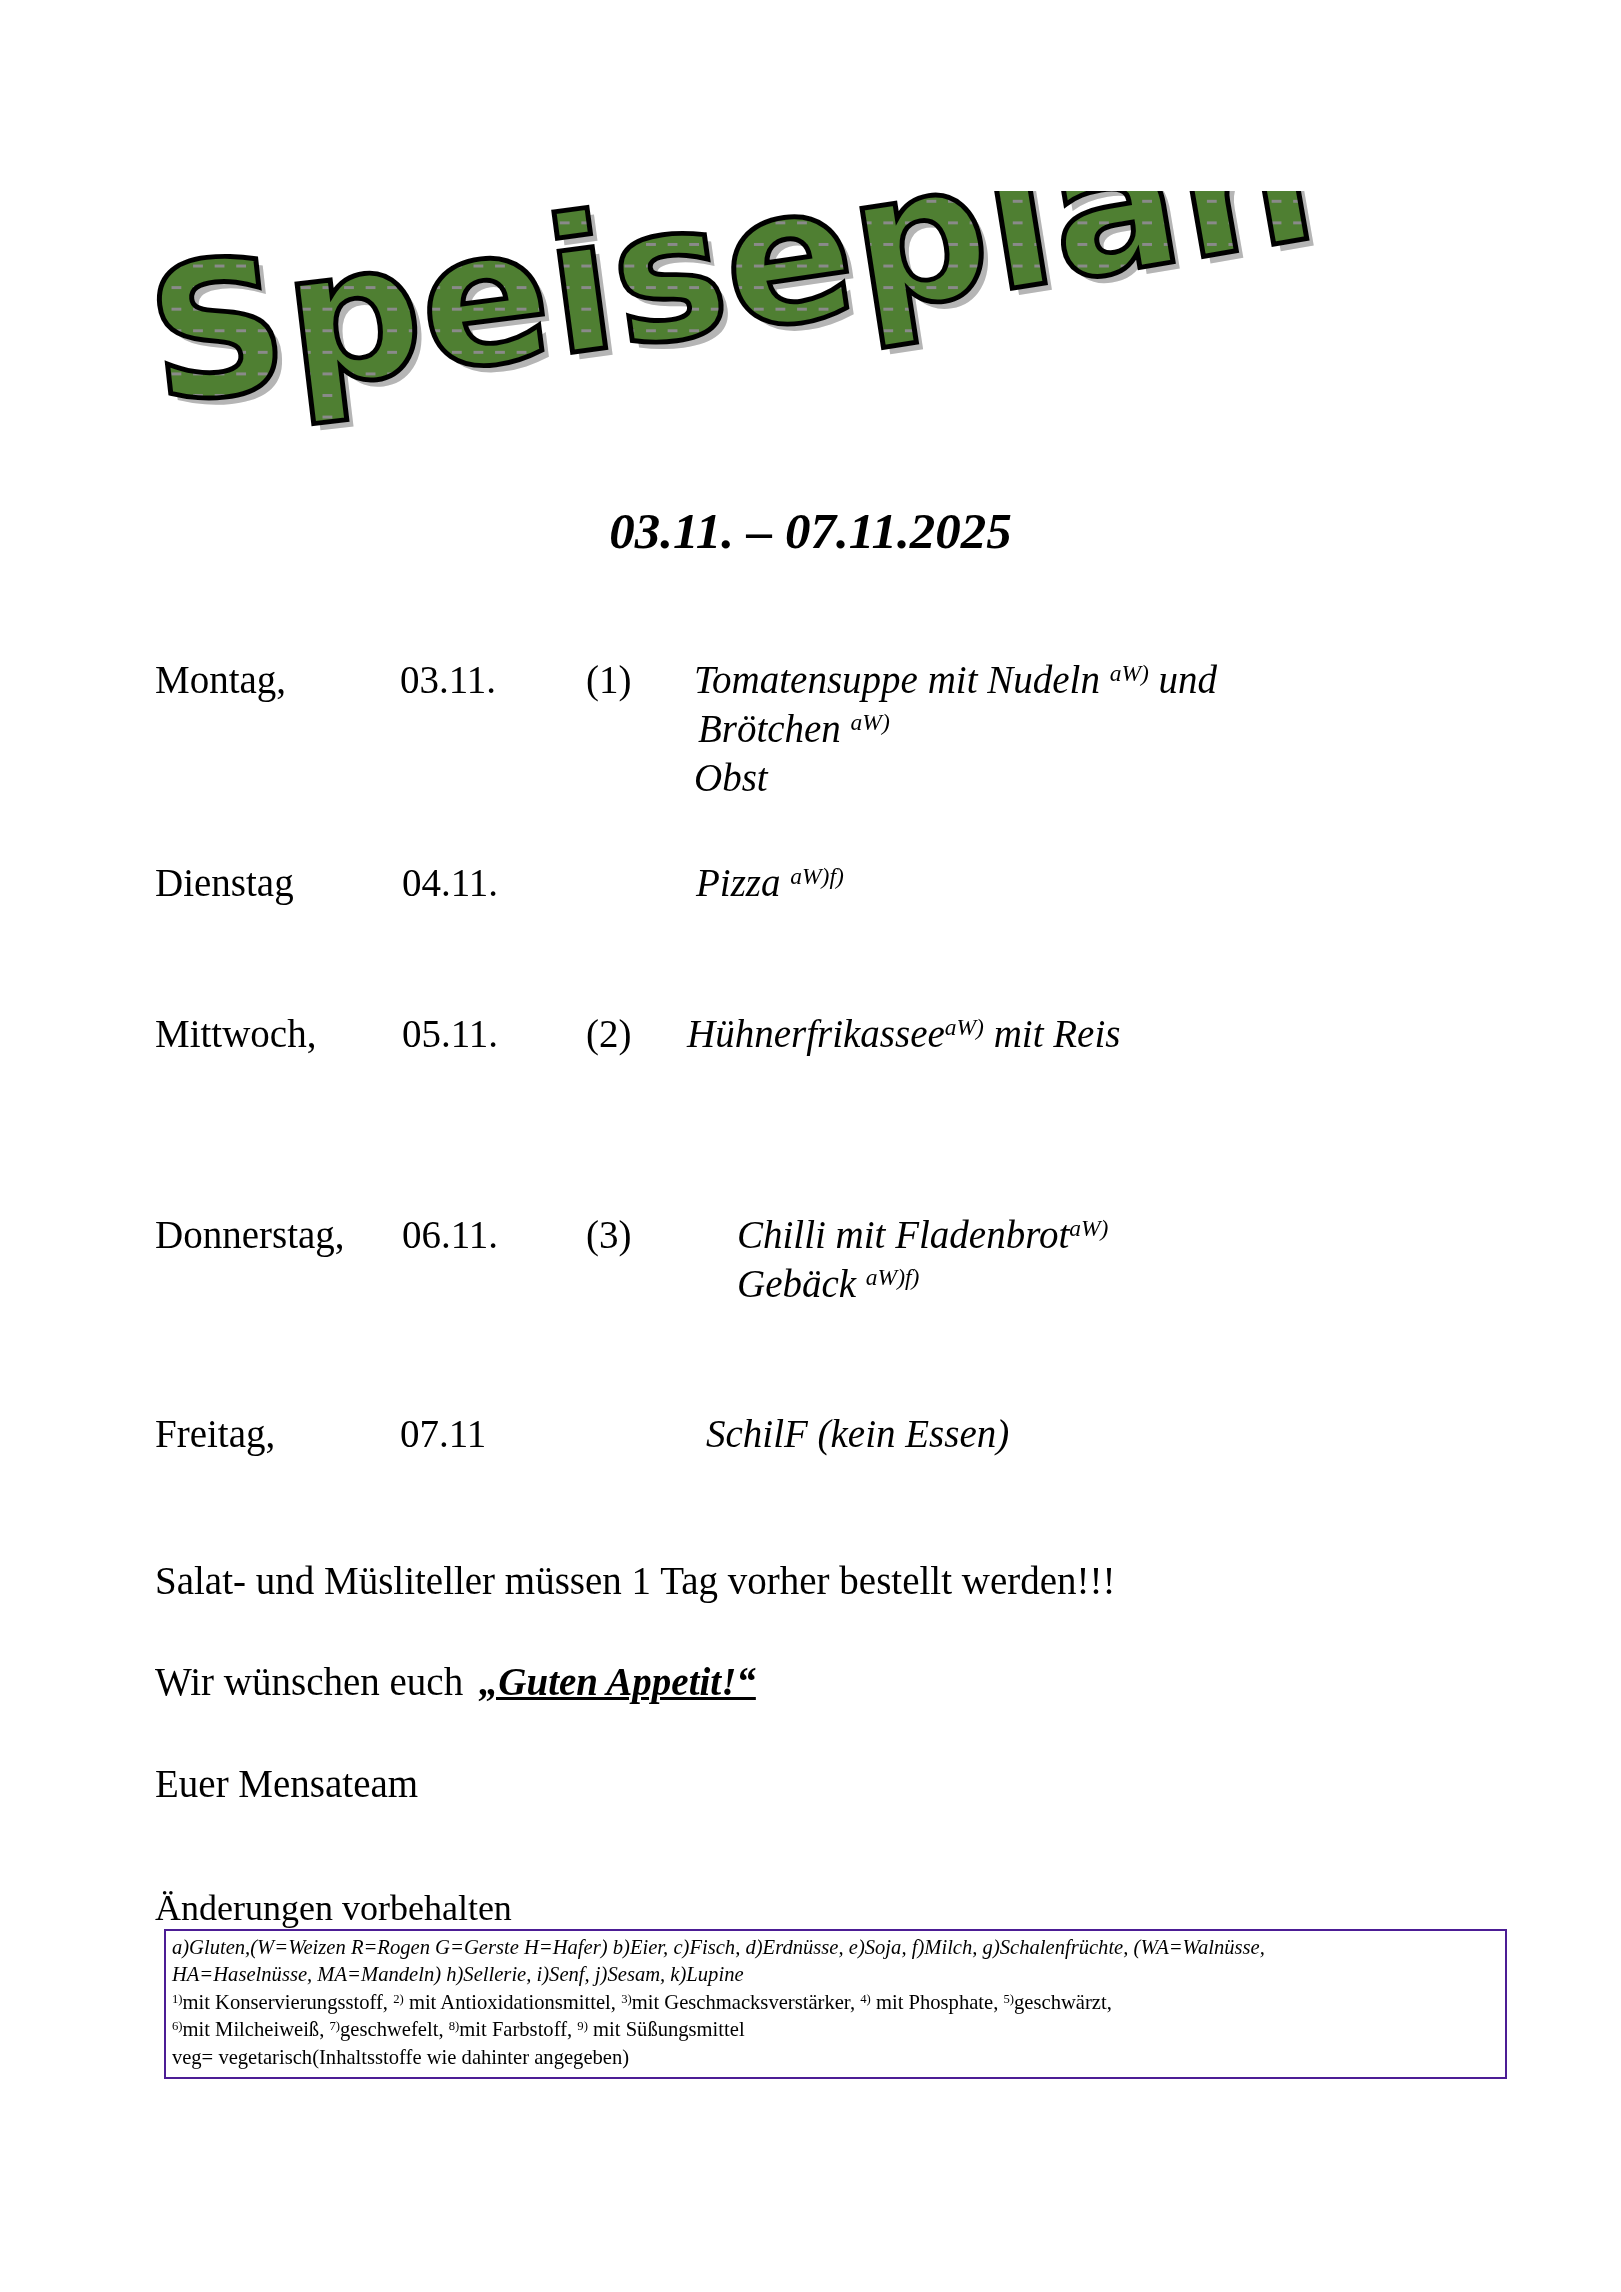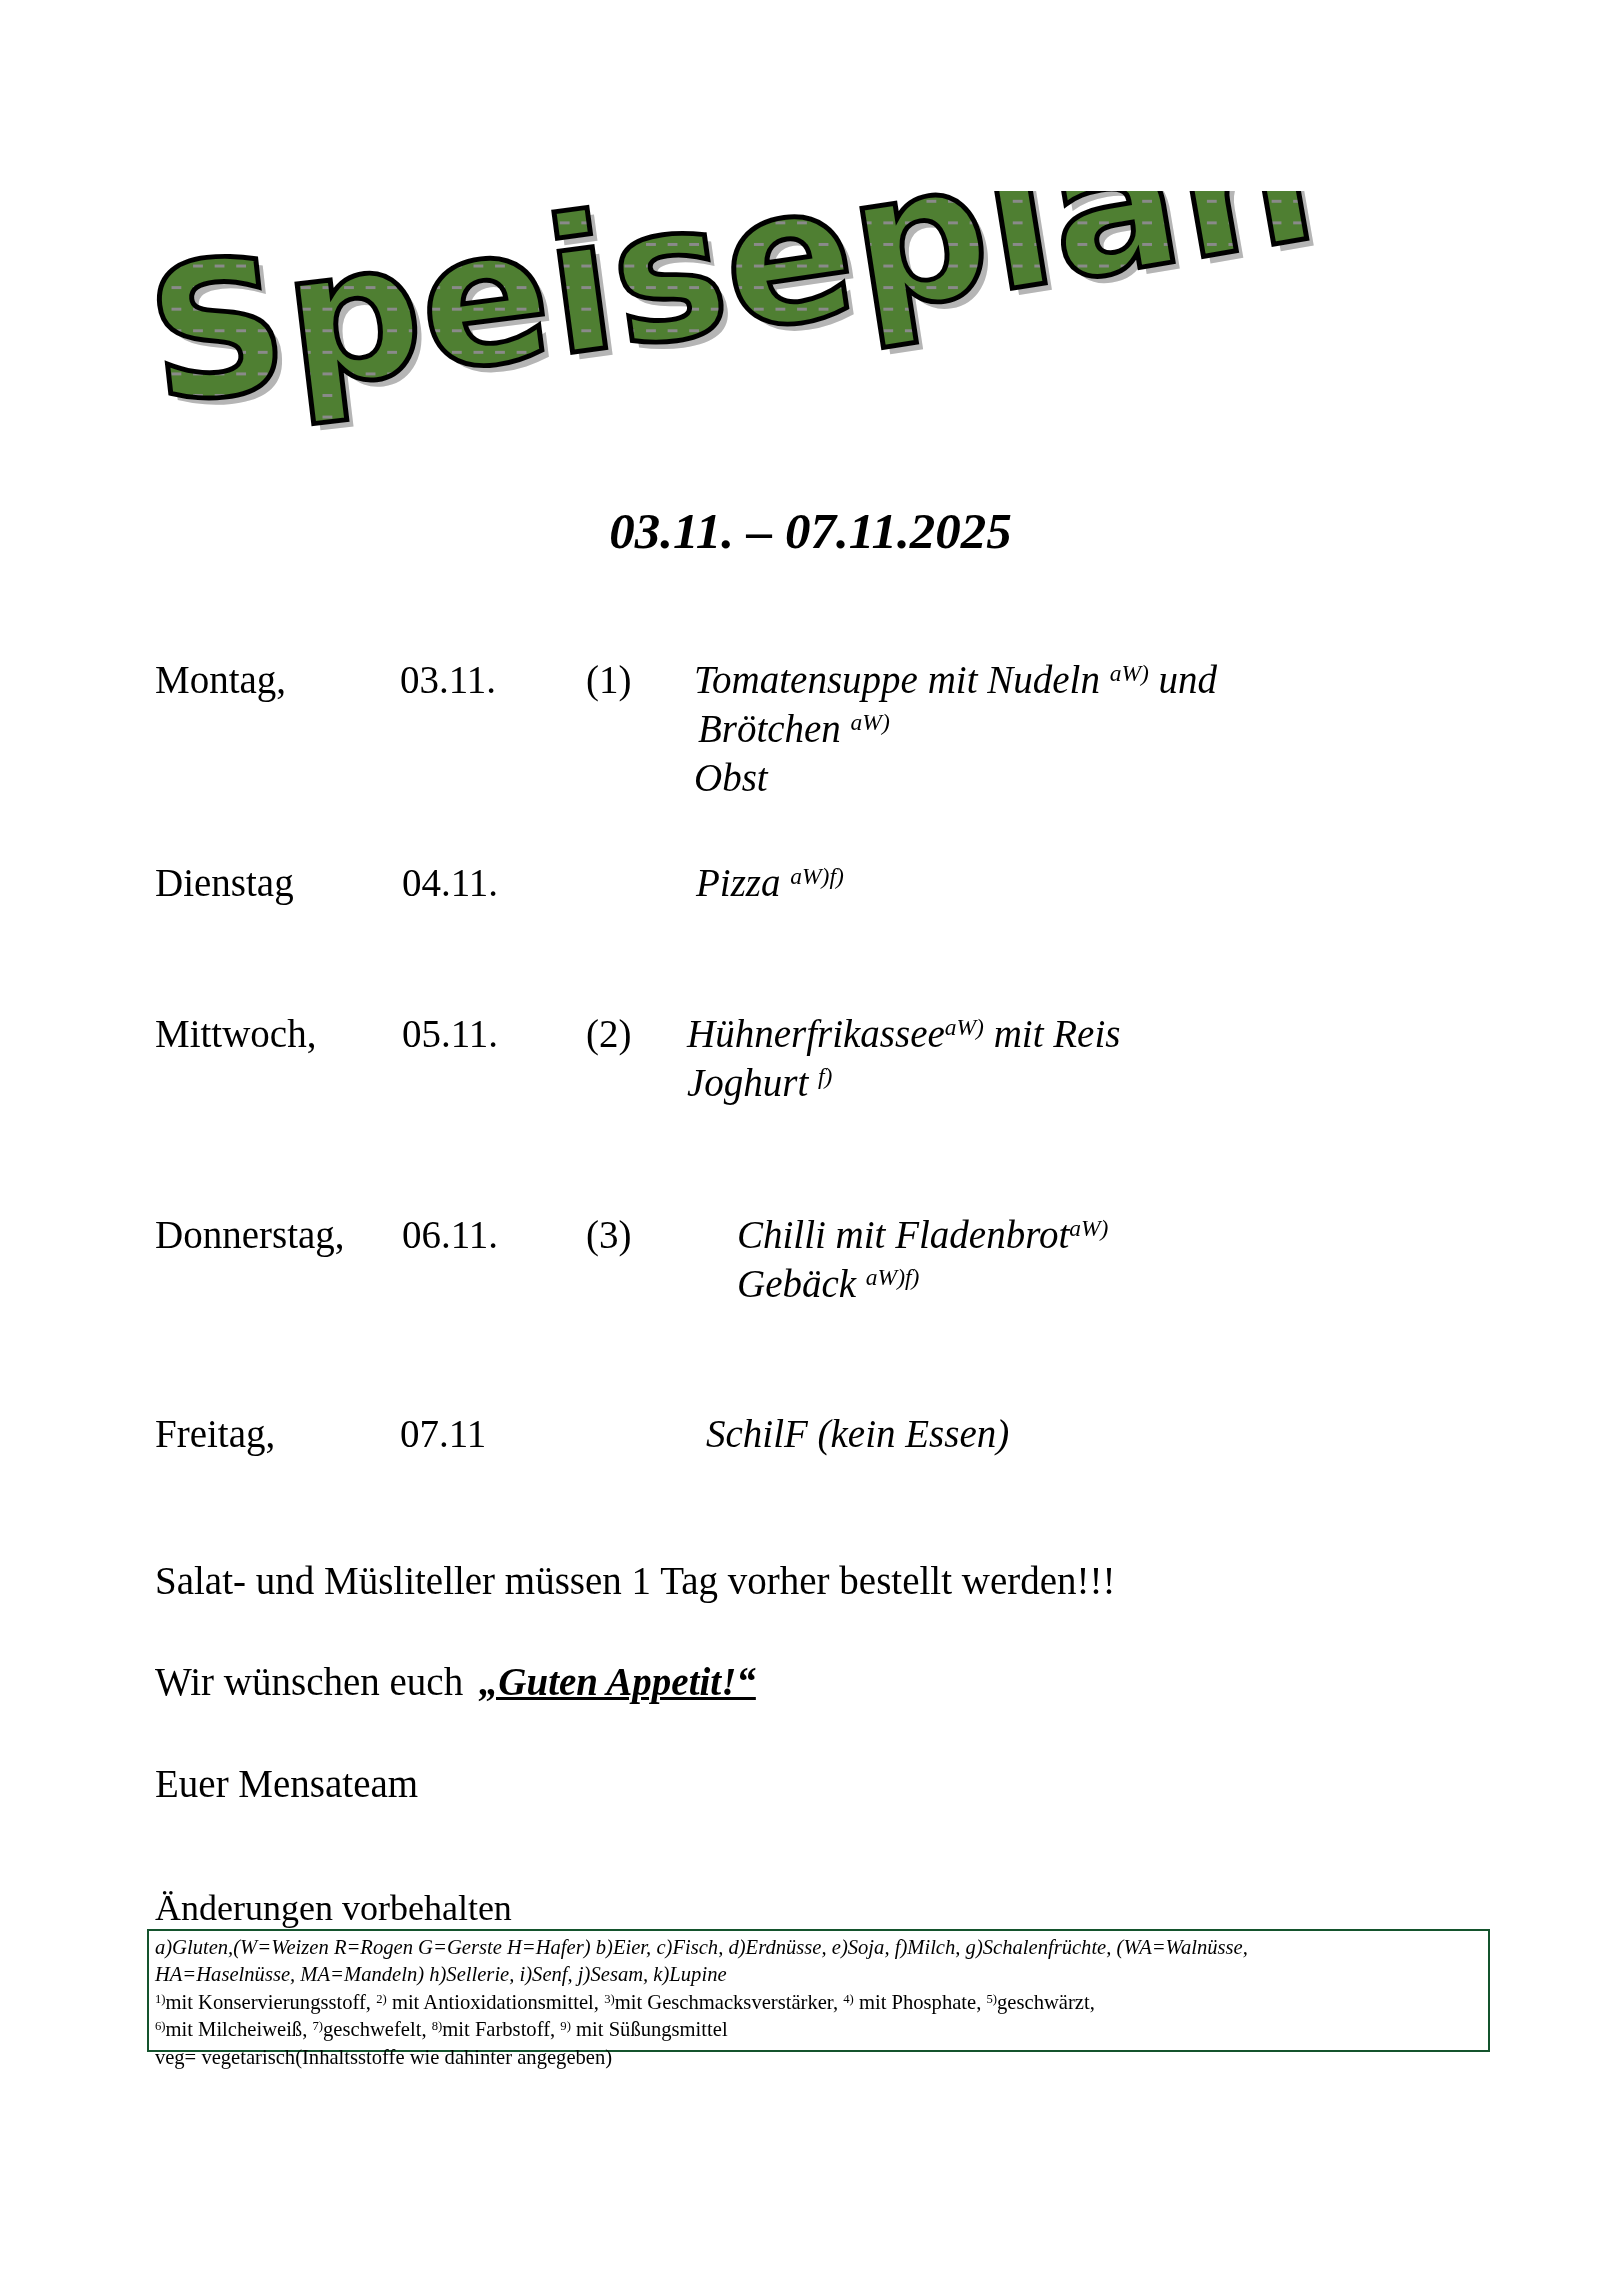--- a/index.html
+++ b/index.html
@@ -13,22 +13,22 @@
     .row .day { position:absolute; left:0; white-space:nowrap; }
     .row .date { position:absolute; white-space:nowrap; }
     .row .num { position:absolute; white-space:nowrap; }
     .row .dish { position:absolute; white-space:nowrap; }
     .row .dish div { height:49px;font-style:italic; }
     .it { font-style:italic; }
     sup { font-size:23.5px; vertical-align:top; position:relative; top:-5.9px; }
     .para { position:absolute; left:155px; font-size:39px; white-space:nowrap; }
     .appetit { font-weight:bold; font-style:italic; text-decoration:underline; text-decoration-thickness:2.9px; margin-left:15.7px; }
     .changes { position:absolute; left:155px; top:1887px; font-size:36px; }
-    .legend-box { position:absolute; left:147px; top:1929px; width:1343px; height:123px;
-                  border:2px solid #14532d; box-sizing:border-box; padding:2.9px 5.9px;
+    .legend-box { position:absolute; left:164px; top:1929px; width:1343px; height:150px;
+                  border:2px solid #4c1d95; box-sizing:border-box; padding:2.9px 5.9px;
                   font-size:20.6px; line-height:27.4px; }
     .legend-box sup { font-size:12.7px; top:-2.9px; }
   </style>
 </head>
 <body>
 
 <div class="title-wrap">
   <svg viewBox="0 0 1230 260" preserveAspectRatio="none">
     <defs>
       <pattern id="dashpat" width="22" height="22" patternUnits="userSpaceOnUse">
@@ -66,21 +66,20 @@
     <div><span>Pizza </span><sup>aW)f)</sup></div>
   </div>
 </div>
 
 <div class="row" style="top:1009px;">
   <span class="day">Mittwoch,</span>
   <span class="date" style="left:247px;">05.11.</span>
   <span class="num" style="left:431px;">(2)</span>
   <div class="dish" style="left:532px;">
     <div><span>Hühnerfrikassee</span><sup>aW)</sup><span> mit Reis</span></div>
-    <div class="it"><span>Joghurt </span><sup>f)</sup></div>
   </div>
 </div>
 
 <div class="row" style="top:1210px;">
   <span class="day">Donnerstag,</span>
   <span class="date" style="left:247px;">06.11.</span>
   <span class="num" style="left:431px;">(3)</span>
   <div class="dish" style="left:582px;">
     <div><span>Chilli mit Fladenbrot</span><sup>aW)</sup></div>
     <div class="it"><span>Gebäck </span><sup>aW)f)</sup></div>

